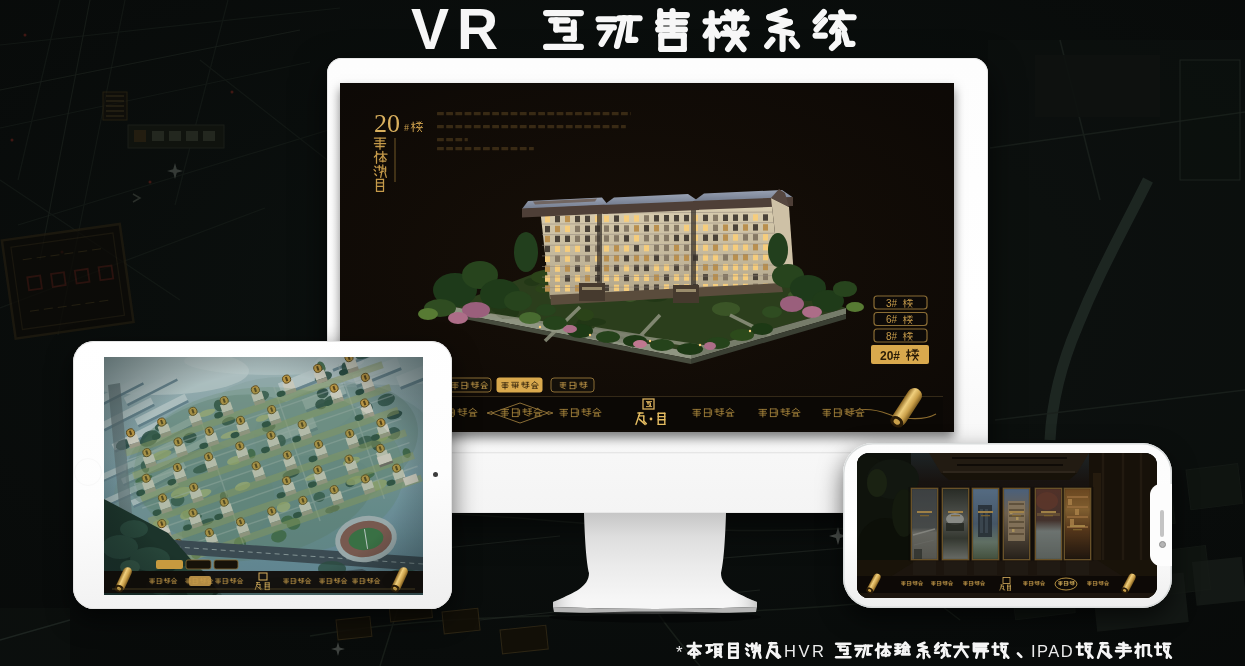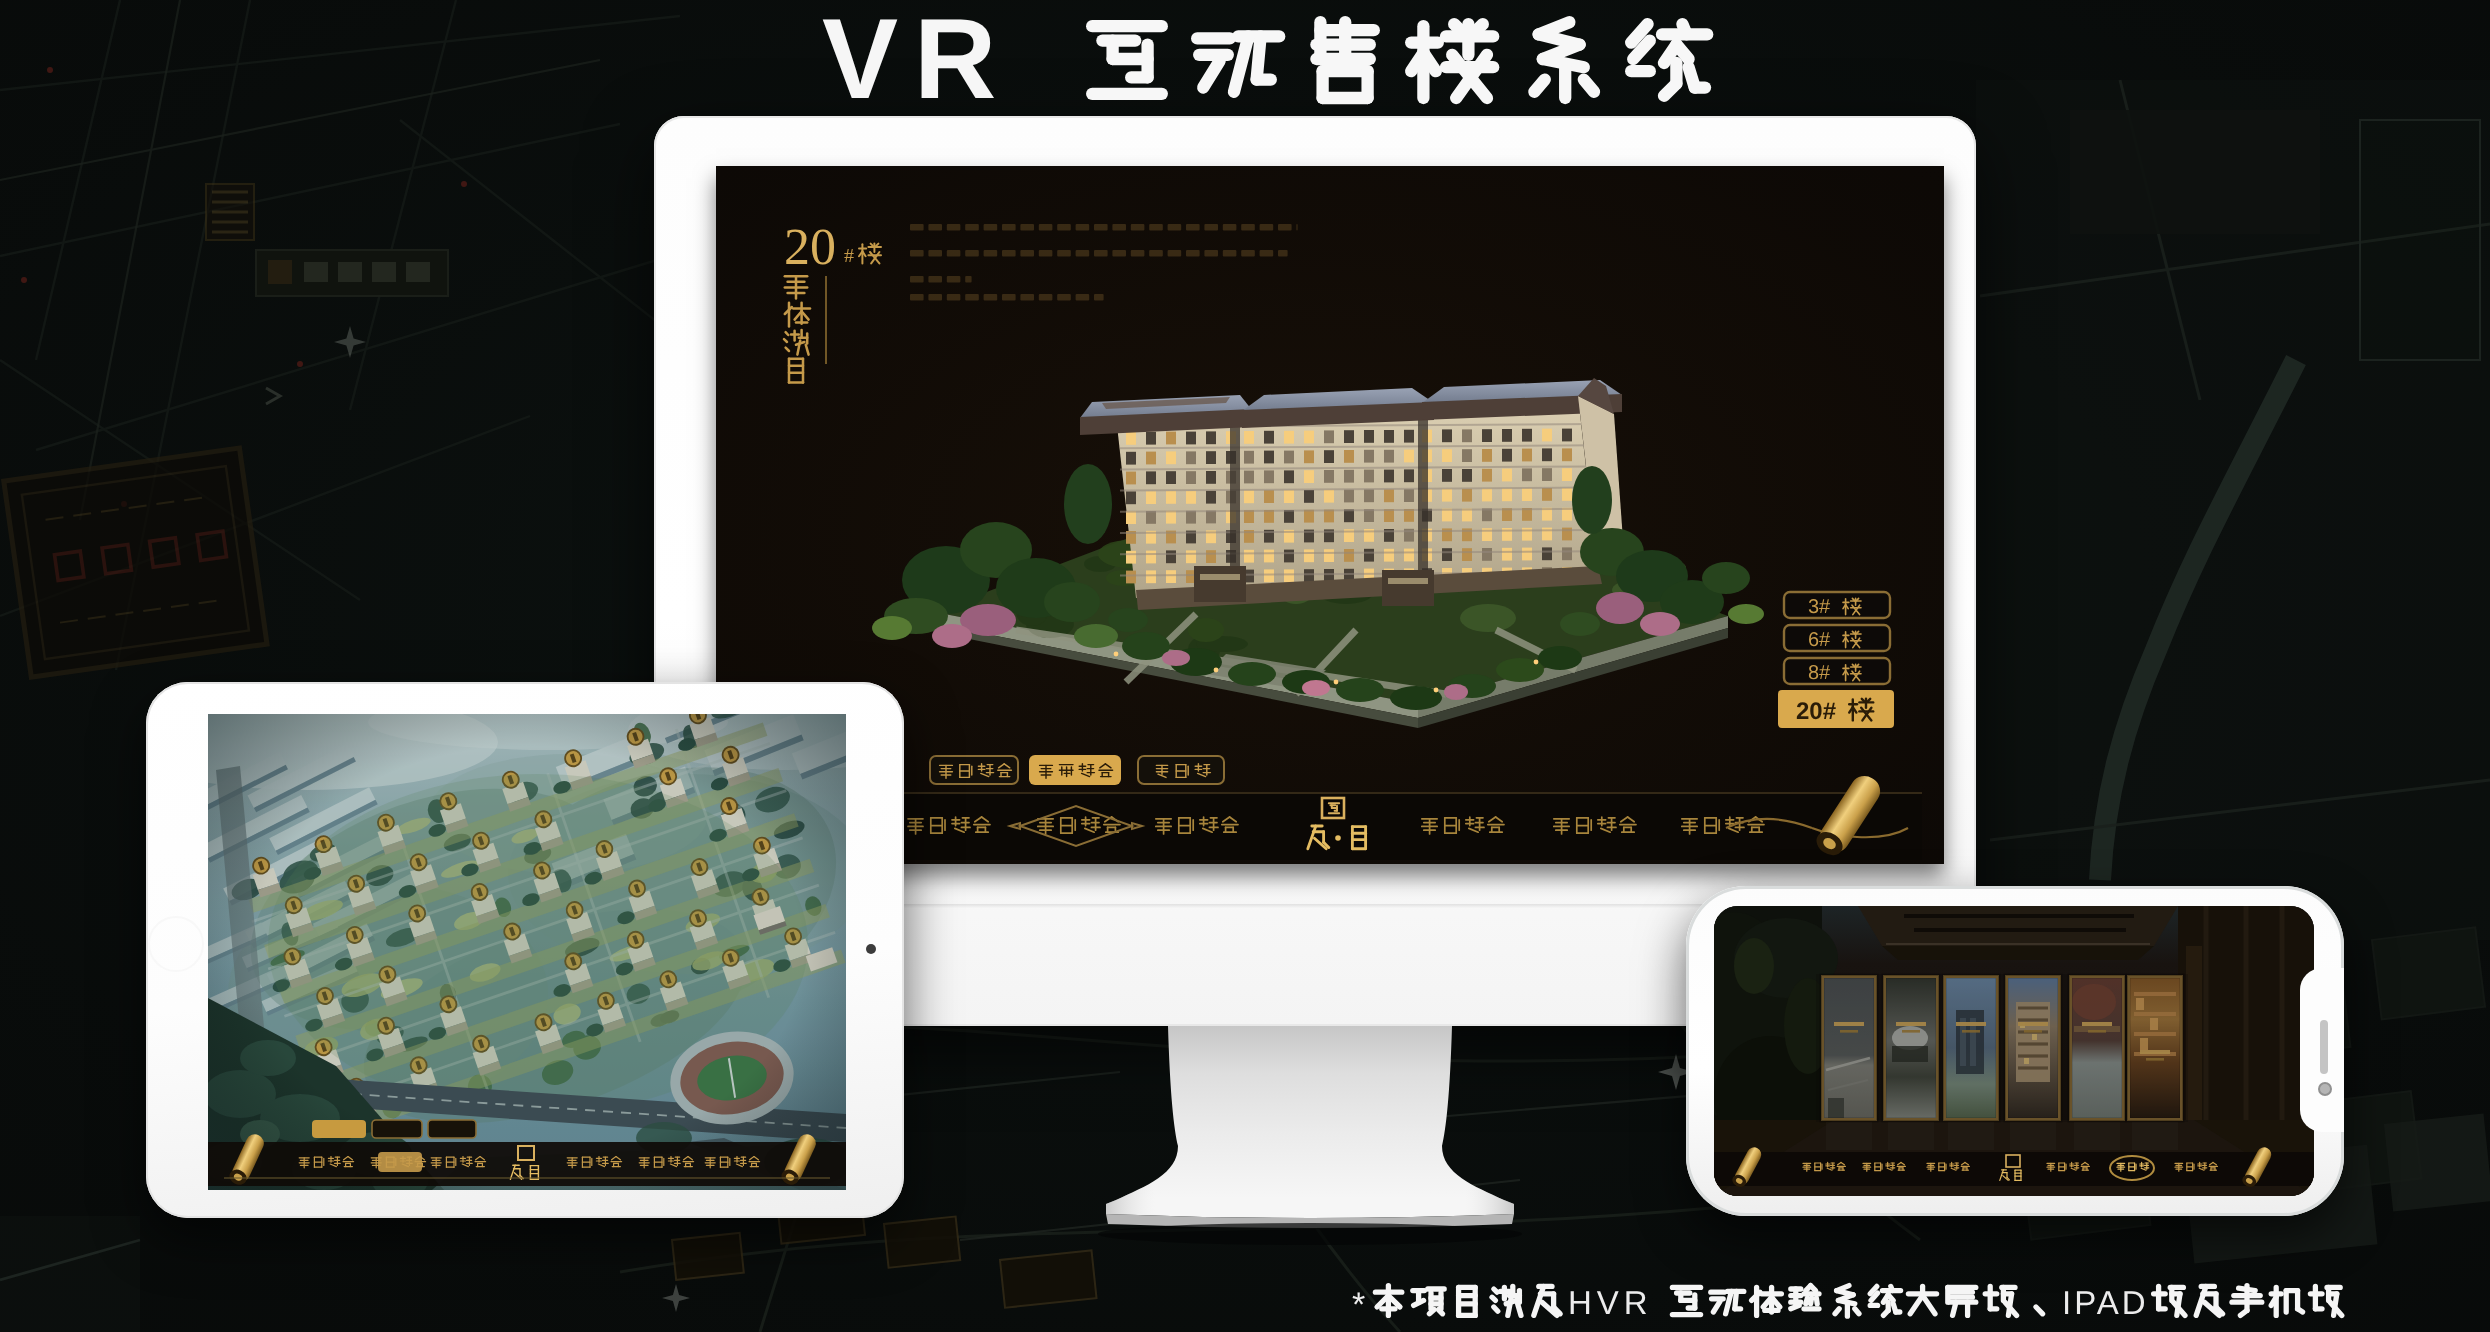--- a/index.html
+++ b/index.html
@@ -171,21 +171,21 @@
           <stop offset="1" stop-color="#9a9a9a"></stop>
         </linearGradient>
       </defs>
 <path d="M55 0 L186 0 C185 34 183 52 181 60 C181 74 197 80 212 87 L217 89 L217 94 Q115 98 13 94 L13 89 L18 87 C33 80 49 74 49 60 C47 52 45 34 44 0 Z" fill="url(#neck)"></path>
 <path d="M55 0 L186 0 C185 34 183 52 181 60 C181 74 197 80 212 87 L217 89 L217 94 Q115 98 13 94 L13 89 L18 87 C33 80 49 74 49 60 C47 52 45 34 44 0 Z" fill="url(#neckside)" opacity="0.5"></path>
 
 <path d="M13 94 Q115 98 217 94 L216 99 Q115 103 14 99 Z" fill="#b5b5b5"></path>
 <ellipse cx="115" cy="104" rx="106" ry="5.5" fill="#040606" opacity="0.7"></ellipse>
 </svg>
 
-<div class="abs" style="left:358px;top:83px;width:614px;height:349px;background:#0e0a07;box-shadow:0 6px 10px rgba(0,0,0,0.5);"><svg width="614" height="349" viewBox="0 0 614 349">
+<div class="abs" style="left:340px;top:83px;width:614px;height:349px;background:#0e0a07;box-shadow:0 6px 10px rgba(0,0,0,0.5);"><svg width="614" height="349" viewBox="0 0 614 349">
         <defs>
           <radialGradient id="scrv" cx="0.48" cy="0.52" r="0.8">
             <stop offset="0" stop-color="#1d1309" stop-opacity="0.75"></stop>
             <stop offset="0.7" stop-color="#120c06" stop-opacity="0.45"></stop>
             <stop offset="1" stop-color="#0a0705" stop-opacity="0"></stop>
           </radialGradient>
           <linearGradient id="wallg" x1="0" y1="0" x2="0" y2="1">
             <stop offset="0" stop-color="#ddd1b4"></stop>
             <stop offset="1" stop-color="#b0a489"></stop>
           </linearGradient>

